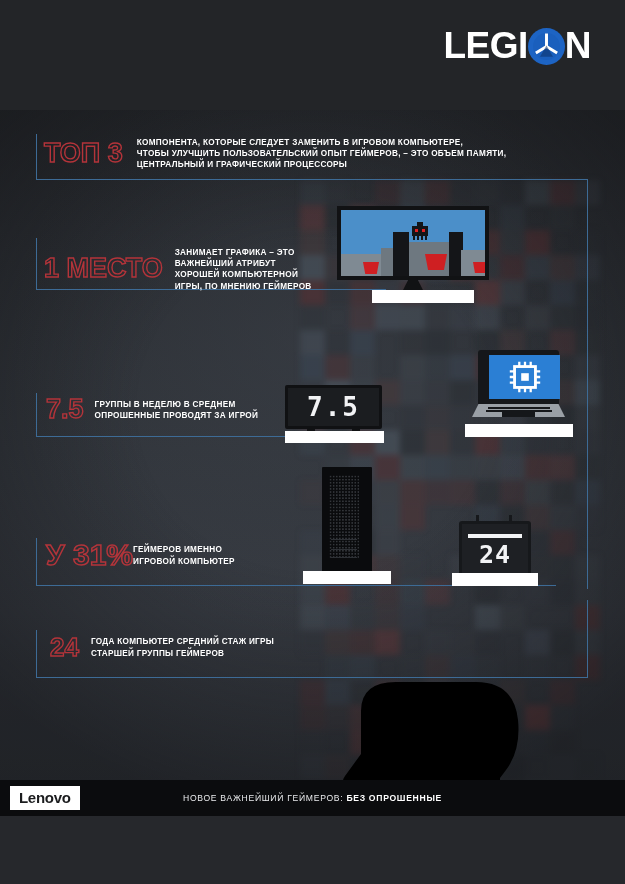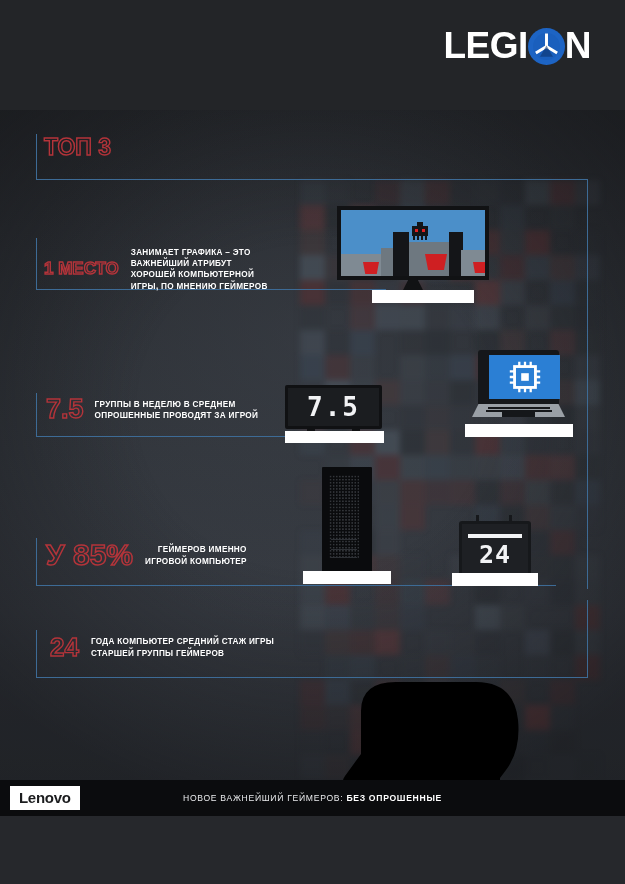--- a/index.html
+++ b/index.html
@@ -492,21 +492,24 @@
     <div class="bline" style="left:36px; top:585px; width:520px; height:1.2px;"></div>
   </div>
 
   <div class="bracket">
     <div class="bline" style="left:36px; top:630px; width:1.2px; height:48px;"></div>
     <div class="bline" style="left:36px; top:677px; width:552px; height:1.2px;"></div>
     <div class="bline" style="left:587px; top:600px; width:1.2px; height:78px;"></div>
   </div>
 
   <div class="stat" style="left:44px; top:136px;">
-    <div class="bigstat" style="font-size:23px; -webkit-text-stroke-width:1.4px;">ТОП 3</div>
+    <div class="bigstat" style="font-size:27px; -webkit-text-stroke-width:1.4px;">ТОП 3</div>
+    <div class="statcopy" style="margin-left:14px; margin-top:1px;">КОМПОНЕНТА, КОТОРЫЕ СЛЕДУЕТ ЗАМЕНИТЬ  В ИГРОВОМ КОМПЬЮТЕРЕ,
+ЧТОБЫ УЛУЧШИТЬ ПОЛЬЗОВАТЕЛЬСКИЙ ОПЫТ ГЕЙМЕРОВ, – ЭТО ОБЪЕМ ПАМЯТИ,
+ЦЕНТРАЛЬНЫЙ И ГРАФИЧЕСКИЙ ПРОЦЕССОРЫ</div>
   </div>
 
   <div class="monitor">
     <div class="mon-frame">
       <div class="mon-screen">
 
         <div class="gpix" style="left:0;    top:44px; width:40px;  height:26px; background:#7f8a93;"></div>
         <div class="gpix" style="left:40px; top:38px; width:18px;  height:32px; background:#6e7880;"></div>
         <div class="gpix" style="left:52px; top:22px; width:16px;  height:48px; background:#141518;"></div>
         <div class="gpix" style="left:68px; top:32px; width:52px;  height:38px; background:#6e7880;"></div>
@@ -526,21 +529,21 @@
         <div class="gpix" style="left:80px; top:26px; width:2px;   height:4px;  background:#141518;"></div>
         <div class="gpix" style="left:84px; top:26px; width:2px;   height:4px;  background:#141518;"></div>
       </div>
     </div>
     <div class="mon-neck"></div>
     <div class="mon-base"></div>
   </div>
   <div class="plate" style="left:372px; top:290px; width:102px; height:13px;"></div>
 
   <div class="stat" style="left:44px; top:246px;">
-    <div class="bigstat" style="font-size:17px; -webkit-text-stroke-width:1.4px;">1 МЕСТО</div>
+    <div class="bigstat" style="font-size:27px; -webkit-text-stroke-width:1.4px;">1 МЕСТО</div>
     <div class="statcopy" style="margin-left:12px; margin-top:1px;">ЗАНИМАЕТ ГРАФИКА – ЭТО
 ВАЖНЕЙШИЙ АТРИБУТ
 ХОРОШЕЙ КОМПЬЮТЕРНОЙ
 ИГРЫ, ПО МНЕНИЮ ГЕЙМЕРОВ</div>
   </div>
 
   <div class="laptop">
     <div class="lt-lid">
       <div class="lt-screen">
         <svg width="38" height="38" viewBox="0 0 40 40">
@@ -590,22 +593,22 @@
     <div class="cal-ring" style="left:17px;"></div>
     <div class="cal-ring" style="left:50px;"></div>
     <div class="cal-body">
       <div class="cal-topbar"></div>
       <div class="cal-num">24</div>
     </div>
   </div>
   <div class="plate" style="left:452px; top:573px; width:86px; height:13px;"></div>
 
   <div class="stat" style="left:46px; top:540px;">
-    <div class="bigstat" style="font-size:30px; -webkit-text-stroke-width:1.5px;">У 85%</div>
-    <div class="statcopy" style="margin-left:12px; margin-top:1px;text-align:right;">ГЕЙМЕРОВ ИМЕННО
+    <div class="bigstat" style="font-size:30px; -webkit-text-stroke-width:1.5px;">У 31%</div>
+    <div class="statcopy" style="margin-top:1px;">ГЕЙМЕРОВ ИМЕННО
 ИГРОВОЙ КОМПЬЮТЕР</div>
   </div>
 
   <div class="stat" style="left:50px; top:634px;">
     <div class="bigstat" style="font-size:26px; -webkit-text-stroke-width:1.4px;">24</div>
     <div class="statcopy" style="margin-left:12px; margin-top:1px;">ГОДА КОМПЬЮТЕР СРЕДНИЙ СТАЖ ИГРЫ
 СТАРШЕЙ ГРУППЫ ГЕЙМЕРОВ</div>
   </div>
 
   <svg class="head-silhouette" viewBox="0 0 222 172">

